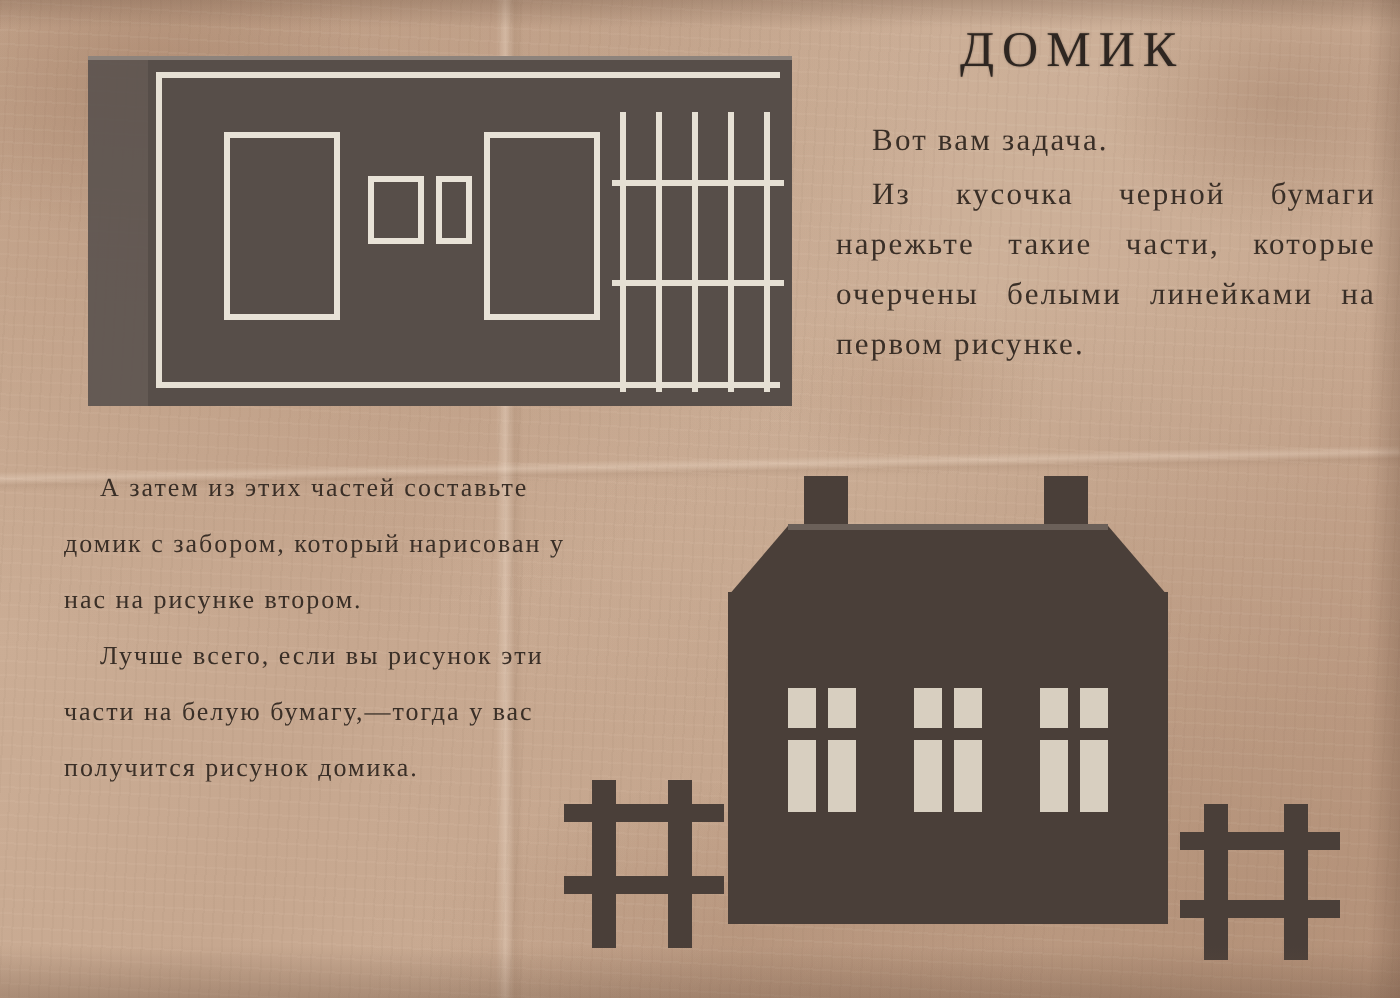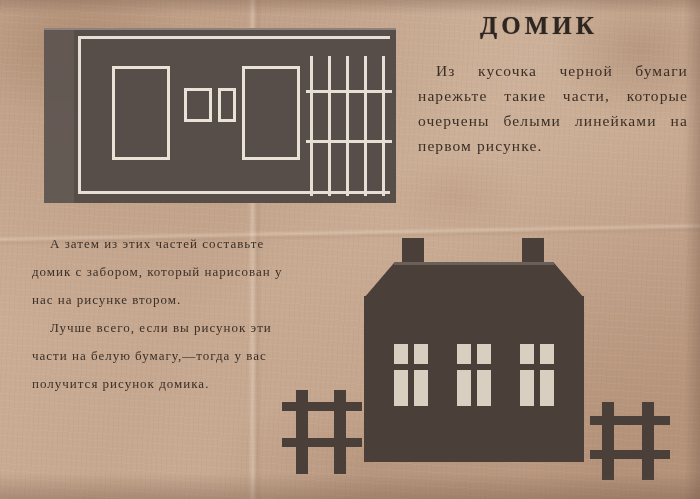--- a/index.html
+++ b/index.html
@@ -60,21 +60,21 @@
     transform: rotate(-1.1deg);
     transform-origin: left center;
   }
 
   
   #title {
     position: absolute;
     left: 480px;
     top: 12px;
     font-size: 25px;
-    font-weight: bold;
+    font-weight: normal;
     letter-spacing: 4px;
     color: #2e2621;
     font-family: "Liberation Serif", serif;
     text-shadow: 0 0 1px rgba(60,45,35,0.5);
   }
 
   
   #right-text {
     position: absolute;
     left: 418px;
@@ -203,20 +203,21 @@
 
     <div class="wline" style="left:262px; top:62px; width:86px; height:3px;"></div>
     <div class="wline" style="left:262px; top:112px; width:86px; height:3px;"></div>
 
     <div class="wline" style="left:0px; top:0px; width:352px; height:2px; background:#8d837c;"></div>
   </div>
 
   <div id="title">ДОМИК</div>
 
   <div id="right-text">
+    <p>Вот вам задача.</p>
     <p>Из кусочка черной бумаги нарежьте такие части, которые очерчены белыми линейками на первом рисунке.</p>
   </div>
 
   <div id="left-text">
     <p>А затем из этих частей составьте домик с забором, который нарисован у нас на рисунке втором.</p>
     <p>Лучше всего, если вы рисунок эти части на белую бумагу,—тогда у вас получится рисунок домика.</p>
   </div>
 
   <div id="fig2">
 

